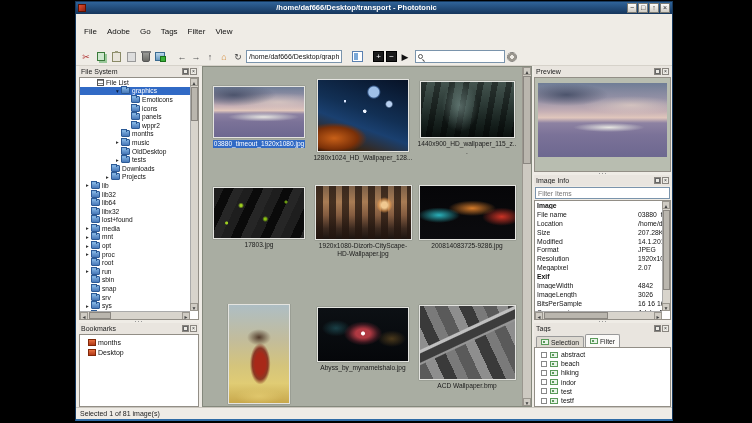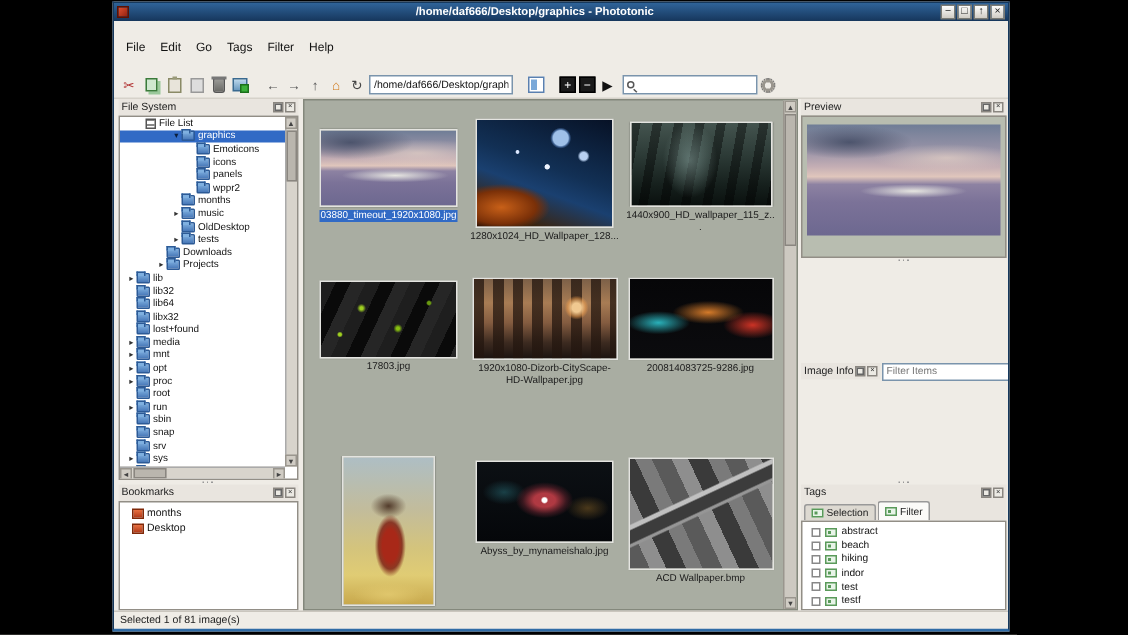--- a/index.html
+++ b/index.html
@@ -127,21 +127,21 @@
                border-left:1px solid #9a968e; }
 
   
   .right-col { position:absolute; left:458px; width:137px; top:0; bottom:0; display:flex;
                flex-direction:column; }
   .pv-panel { height:106px; flex:none; display:flex; flex-direction:column; }
   .pv-body { flex:1; background:#b8bdb0; border:1px solid #928e86; display:flex;
              align-items:flex-start; justify-content:center; padding-top:5px; }
   .pv-img { width:129px; height:74px; }
 
-  .info-panel { flex:1; display:flex; flex-direction:row; min-height:0;align-items:center; }
+  .info-panel { flex:1; display:flex; flex-direction:column; min-height:0; }
   .filter-input { height:12px; margin:1px; border:1px solid #7a94ac; background:#fff;
                   font-size:6.8px; padding:0 2px; flex:none;
                   font-family:"Liberation Sans",sans-serif; }
   .info-body { flex:1; background:#fff; border:1px solid #928e86; position:relative;
                overflow:hidden; }
   .info-rows { position:absolute; left:0; top:0; right:8px; bottom:8px; overflow:hidden; }
   .info-row { display:flex; height:8.9px; font-size:6.8px; color:#111; padding-left:2px;
               align-items:center; }
   .info-row .lab { width:101px; flex:none; white-space:nowrap; overflow:hidden; }
   .info-row .val { flex:1; white-space:nowrap; overflow:hidden; }
@@ -218,36 +218,36 @@
   .art-planet { background-image:radial-gradient(ellipse 26px 11px at 50% 92%, #5a9ae8 0 40%, #1a3a70 70%, rgba(0,0,0,0) 85%),linear-gradient(#000,#000); }
 </style>
 </head>
 <body>
 
 <div class="desktop">
   <div class="window">
 
     <div class="titlebar">
       <span class="app-icon"></span>
-      <span class="title">/home/daf666/Desktop/graphics - Phototonic</span>
+      <span class="title">/home/daf666/Desktop/transport - Phototonic</span>
       <span id="win-btns" style="display:flex;gap:1px;">
           <span class="win-btn">−</span>
           <span class="win-btn">□</span>
           <span class="win-btn">↑</span>
           <span class="win-btn">×</span>
         </span>
     </div>
 
     <div class="menubar" id="menu-bar">
         <span class="menu-item">File</span>
-        <span class="menu-item">Edit</span>
+        <span class="menu-item">Adobe</span>
         <span class="menu-item">Go</span>
         <span class="menu-item">Tags</span>
         <span class="menu-item">Filter</span>
-        <span class="menu-item">Help</span>
+        <span class="menu-item">View</span>
       </div>
 
     <div class="toolbar">
       <span id="tb-left" style="display:flex;align-items:center;gap:2px;">
           <span class="tbi" style="color: rgb(176, 48, 48);">✂</span>
           <span class="tbi k-copy"></span>
           <span class="tbi k-paste"></span>
           <span class="tbi k-del"></span>
           <span class="tbi k-trash"></span>
           <span class="tbi k-addimg"></span>

